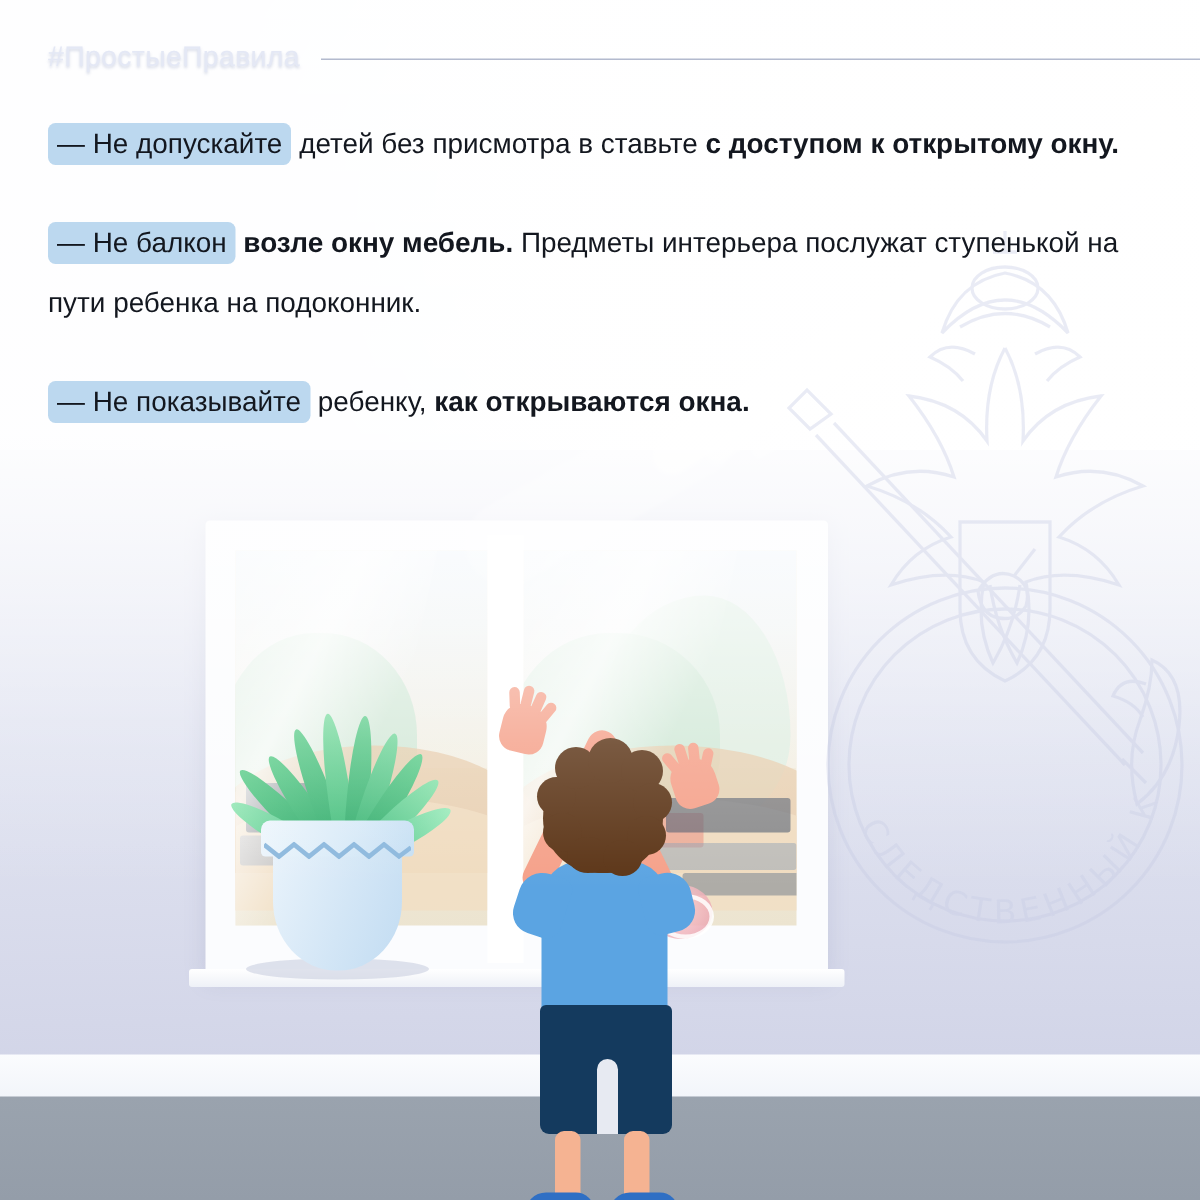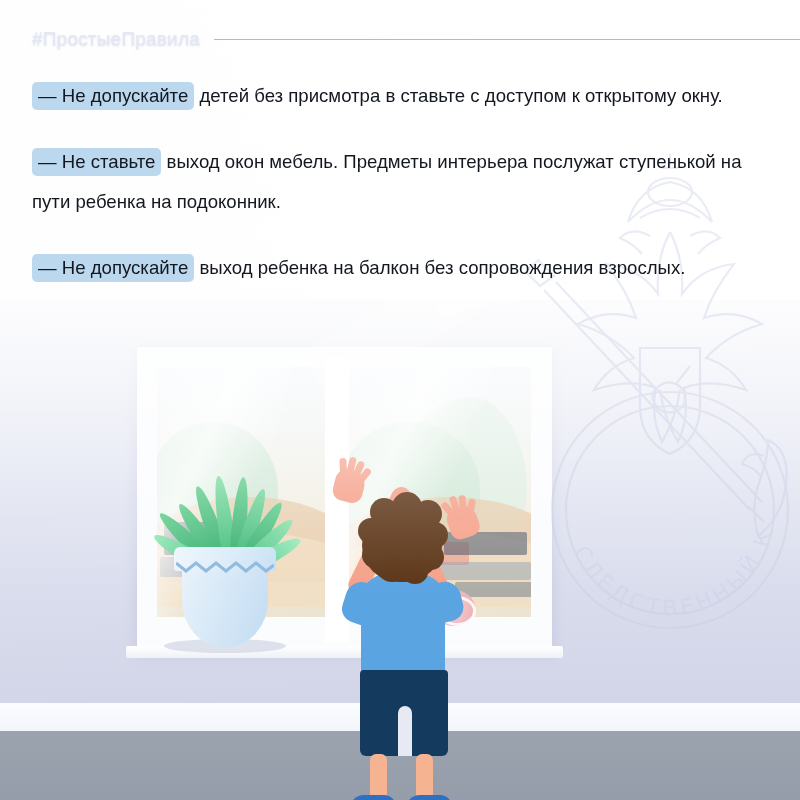--- a/index.html
+++ b/index.html
@@ -221,21 +221,21 @@
   .rule-block{margin-bottom:26px;}
   .rule-line{
     font-size:18.6px;line-height:40px;color:#13171f;white-space:normal;
   }
   .hl{
     background:#bcd8ef;border-radius:5px;
     padding:3px 6px 4px 6px;
     box-decoration-break:clone;-webkit-box-decoration-break:clone;
     color:#13171f;
   }
-  .b{font-weight:normal;}
+  .b{font-weight:bold;}
 </style>
 </head>
 <body>
 
 <div id="poster">
 
   <div class="scene">
 
     <div class="wall"></div>
     <div class="baseboard"></div>
@@ -386,21 +386,21 @@
     <div class="hashline">
       <div class="hashtag">#ПростыеПравила</div>
       <div class="rule"></div>
     </div>
 
     <div class="rules" id="rules-container">
         <div class="rule-block">
           <div class="rule-line"><span class="hl">— Не допускайте</span><span> детей без присмотра в ставьте </span><span class="b">с доступом к открытому окну.</span></div>
         </div>
         <div class="rule-block">
-          <div class="rule-line"><span class="hl">— Не ставьте</span><span> </span><span class="b">выход окон мебель.</span><span> Предметы интерьера послужат ступенькой на пути ребенка на подоконник.</span></div>
+          <div class="rule-line"><span class="hl">— Не балкон</span><span> </span><span class="b">возле окну мебель.</span><span> Предметы интерьера послужат ступенькой на пути ребенка на подоконник.</span></div>
         </div>
         <div class="rule-block">
-          <div class="rule-line"><span class="hl">— Не допускайте</span><span> </span><span class="b">выход ребенка на балкон</span><span> без сопровождения взрослых.</span></div>
+          <div class="rule-line"><span class="hl">— Не показывайте</span><span> ребенку, </span><span class="b">как открываются окна.</span></div>
         </div>
       </div>
 
   </div>
 </div>
 
 </body></html>

